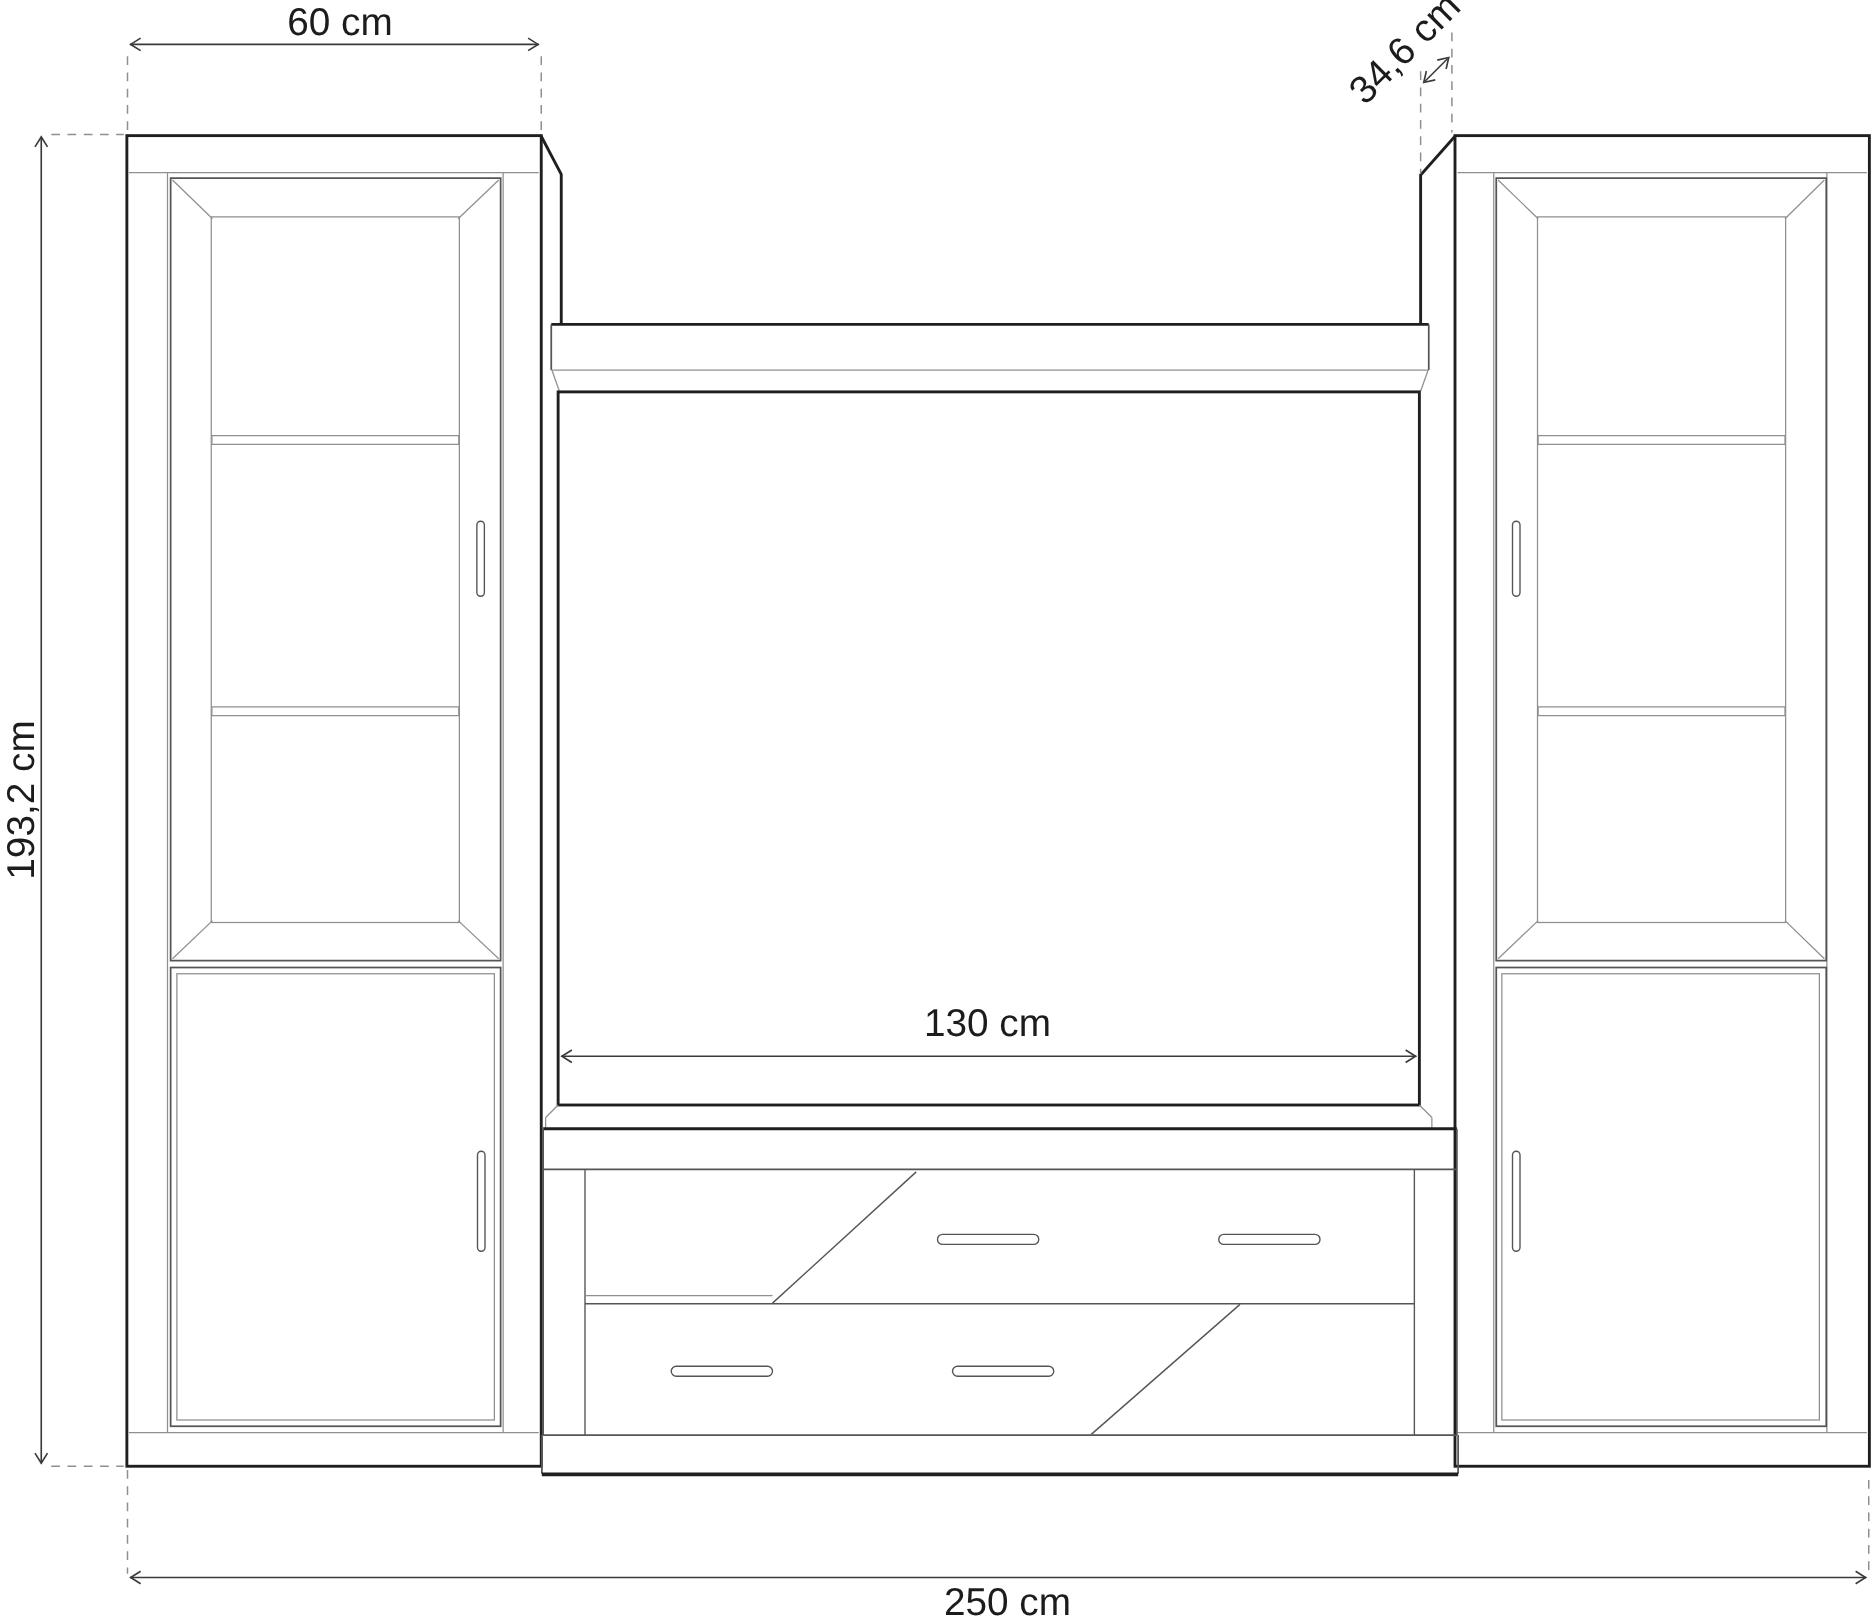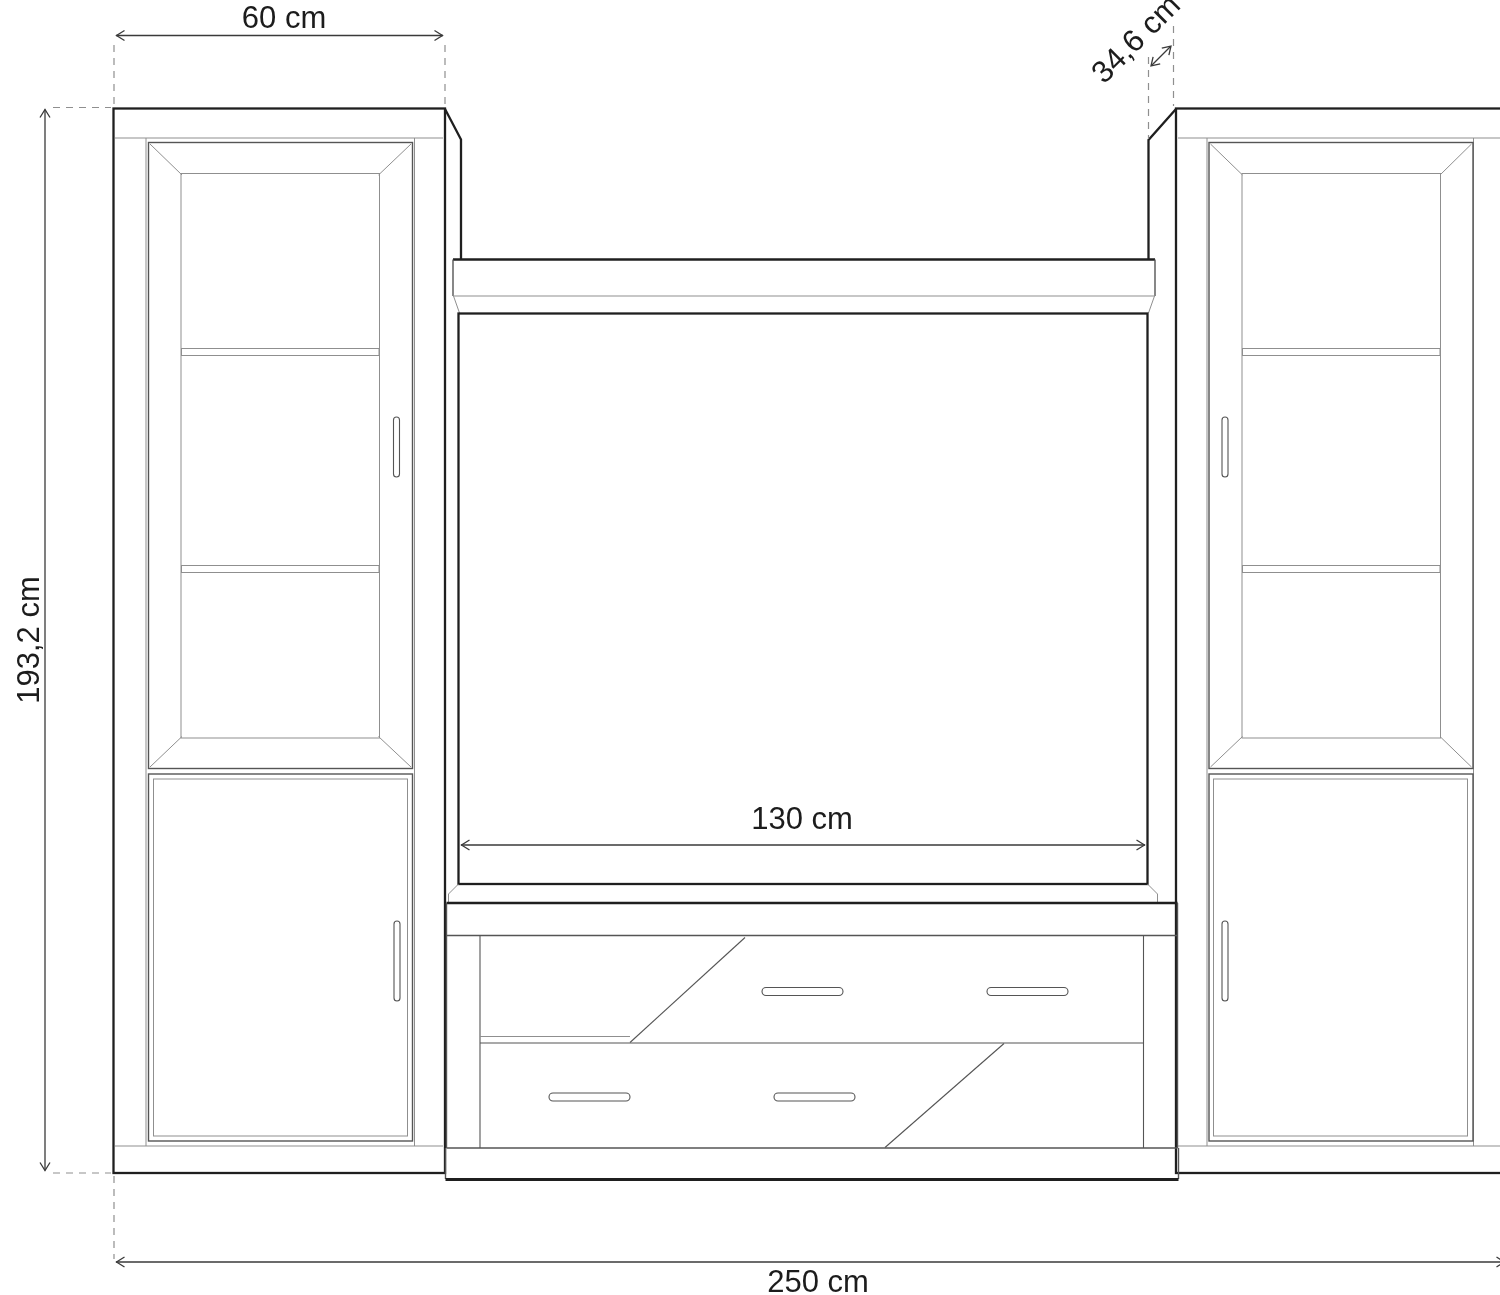--- a/index.html
+++ b/index.html
@@ -4,21 +4,21 @@
 <style>
   :root{
     --background:#ffffff;
     --outline:#1f1f1f;
     --detail:#555555;
     --thin:#8f8f8f;
     --dimension:#3a3a3a;
     --text:#1c1c1c;
   }
   html,body{margin:0;padding:0;background:var(--background);}
-  .stage{width:1350px;height:1295px;background:var(--background);padding-left:12px;}
+  .stage{width:1350px;height:1295px;background:var(--background);}
   svg{display:block;}
   .ln{fill:none;stroke:var(--outline);stroke-width:2.3px;}
   .ln-xl{fill:none;stroke:var(--outline);stroke-width:3px;}
   .ln-med{fill:none;stroke:var(--detail);stroke-width:1.4px;}
   .ln-det{fill:none;stroke:var(--detail);stroke-width:1.1px;}
   .ln-thin{fill:none;stroke:var(--thin);stroke-width:1px;}
   .dim{fill:none;stroke:var(--dimension);stroke-width:1.3px;}
   .dash{fill:none;stroke:var(--thin);stroke-width:1.2px;stroke-dasharray:7 6;}
   .hdl{fill:#ffffff;stroke:var(--detail);stroke-width:1.1px;}
   .lbl{font-family:"Liberation Sans","DejaVu Sans",sans-serif;font-size:31px;fill:var(--text);}

